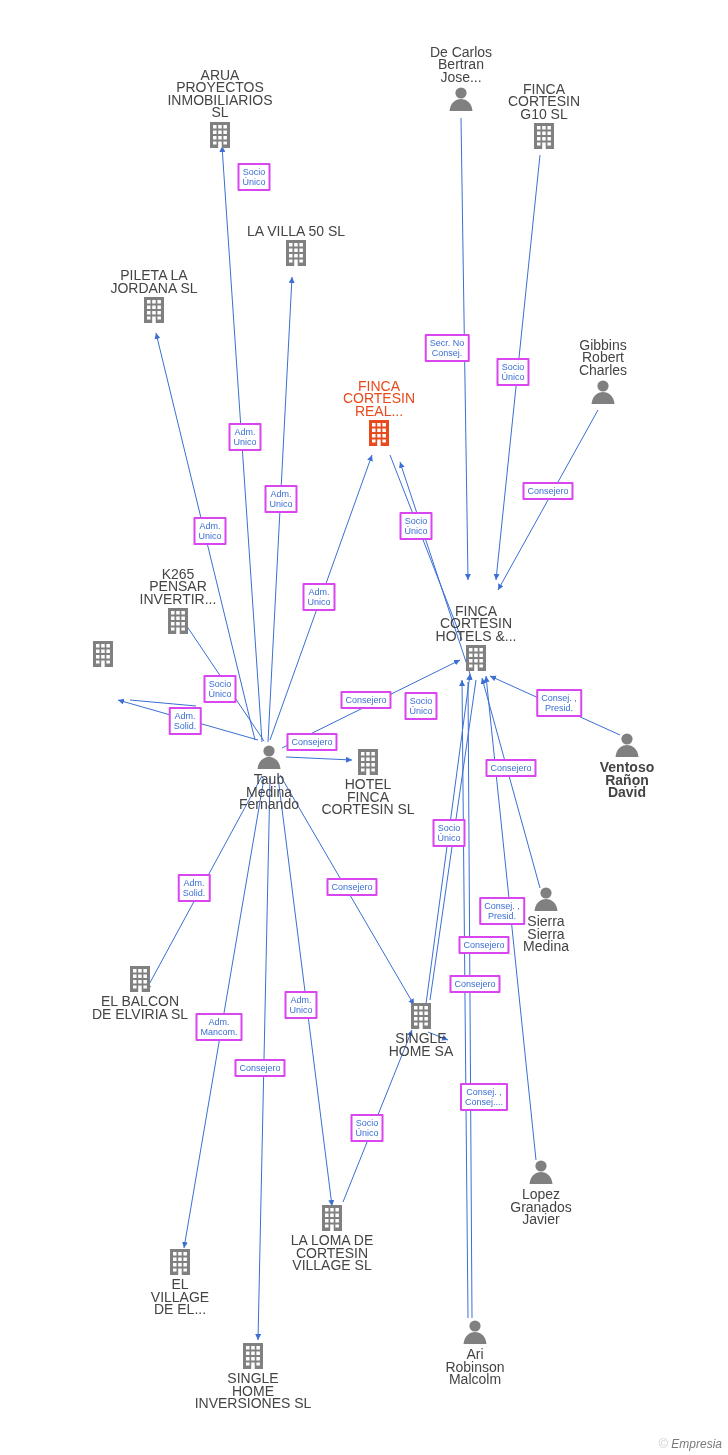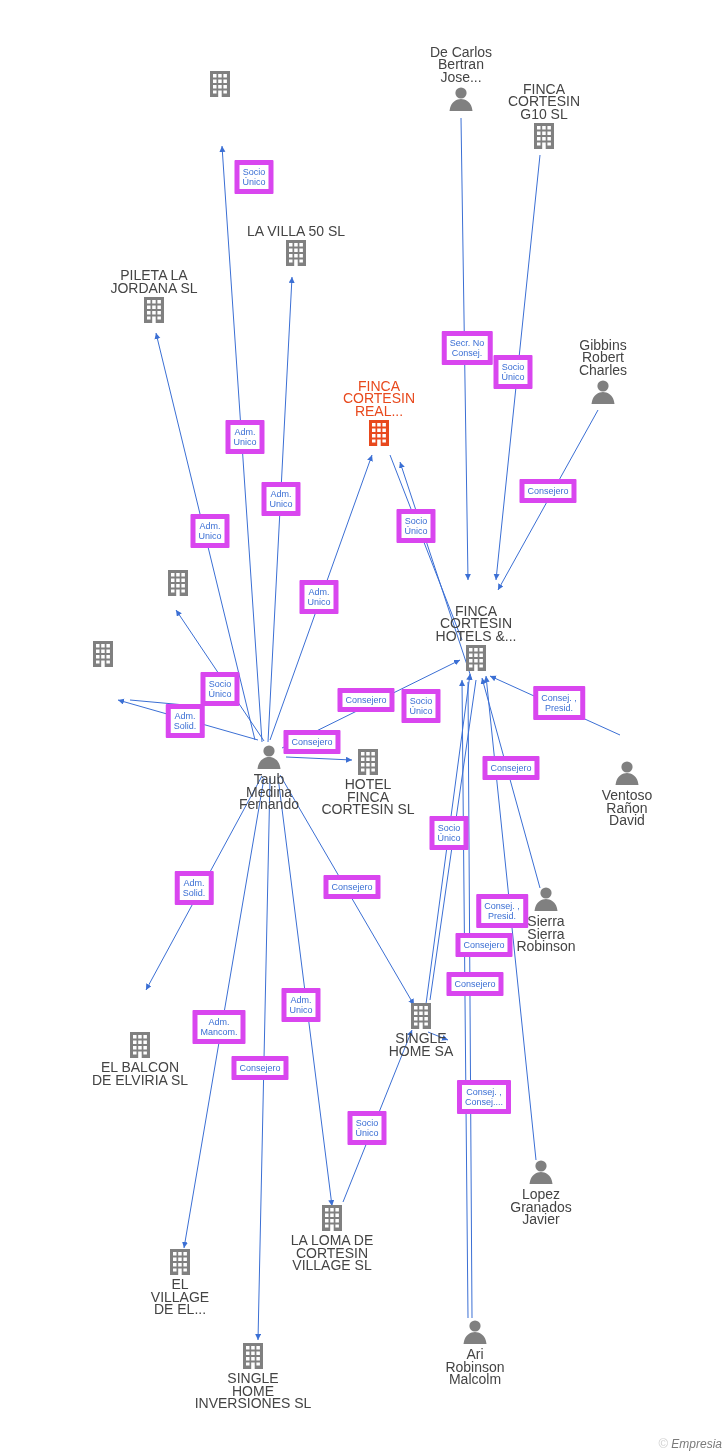--- a/index.html
+++ b/index.html
@@ -42,21 +42,21 @@
     display: block;
     margin-top: 1px;
     white-space: pre-line;
   }
   .node.above .cap {
     margin-top: 0;
     margin-bottom: 1px;
   }
   .label {
     position: absolute;
-    border: 5px solid #d946ef;
+    border: 2px solid #d946ef;
     background: #ffffff;
     color: #3b6fd4;
     font-size: 9px;
     line-height: 10px;
     text-align: center;
     padding: 2px 3px;
     white-space: pre-line;
     border-radius: 1px;
     transform: translate(-50%, -50%);
   }
@@ -116,20 +116,23 @@
         <line x1="426" y1="1004" x2="470" y2="674" marker-end="url(#arrow)"></line>
         <line x1="428" y1="1032" x2="448" y2="1040" marker-end="url(#arrow)"></line>
         <line x1="343" y1="1202" x2="412" y2="1030" marker-end="url(#arrow)"></line>
         <line x1="468" y1="1318" x2="462" y2="680" marker-end="url(#arrow)"></line>
         <line x1="130" y1="700" x2="196" y2="706"></line>
       </g>
   </svg>
 
   <div id="node-layer">
       <div class="node above" style="left: 220px; top: 68.5px;">
+        <span class="cap">ARUA
+PROYECTOS
+INMOBILIARIOS SL</span>
         <span class="glyph"><svg width="28" height="30" viewBox="0 0 28 30">
             <rect x="4" y="2" width="20" height="26" fill="#808080"></rect>
             <g fill="#ffffff">
               <rect x="7" y="5" width="3.5" height="3.5"></rect>
               <rect x="12.2" y="5" width="3.5" height="3.5"></rect>
               <rect x="17.4" y="5" width="3.5" height="3.5"></rect>
               <rect x="7" y="10.5" width="3.5" height="3.5"></rect>
               <rect x="12.2" y="10.5" width="3.5" height="3.5"></rect>
               <rect x="17.4" y="10.5" width="3.5" height="3.5"></rect>
               <rect x="7" y="16" width="3.5" height="3.5"></rect>
@@ -238,20 +241,23 @@
               <rect x="7" y="16" width="3.5" height="3.5"></rect>
               <rect x="12.2" y="16" width="3.5" height="3.5"></rect>
               <rect x="17.4" y="16" width="3.5" height="3.5"></rect>
               <rect x="7" y="21.5" width="3.5" height="3"></rect>
               <rect x="17.4" y="21.5" width="3.5" height="3"></rect>
               <rect x="12.2" y="21.5" width="3.5" height="6.5"></rect>
             </g>
           </svg></span>
       </div>
       <div class="node above" style="left: 178px; top: 567.5px;">
+        <span class="cap">K265
+PENSAR
+INVERTIR...</span>
         <span class="glyph"><svg width="28" height="30" viewBox="0 0 28 30">
             <rect x="4" y="2" width="20" height="26" fill="#808080"></rect>
             <g fill="#ffffff">
               <rect x="7" y="5" width="3.5" height="3.5"></rect>
               <rect x="12.2" y="5" width="3.5" height="3.5"></rect>
               <rect x="17.4" y="5" width="3.5" height="3.5"></rect>
               <rect x="7" y="10.5" width="3.5" height="3.5"></rect>
               <rect x="12.2" y="10.5" width="3.5" height="3.5"></rect>
               <rect x="17.4" y="10.5" width="3.5" height="3.5"></rect>
               <rect x="7" y="16" width="3.5" height="3.5"></rect>
@@ -328,39 +334,39 @@
               <rect x="17.4" y="16" width="3.5" height="3.5"></rect>
               <rect x="7" y="21.5" width="3.5" height="3"></rect>
               <rect x="17.4" y="21.5" width="3.5" height="3"></rect>
               <rect x="12.2" y="21.5" width="3.5" height="6.5"></rect>
             </g>
           </svg></span>
         <span class="cap">HOTEL
 FINCA
 CORTESIN  SL</span>
       </div>
-      <div class="node" style="left: 627px; top: 758px;">
+      <div class="node" style="left: 627px; top: 730px; font-weight: bold;">
         <span class="glyph"><svg width="28" height="30" viewBox="0 0 28 30">
             <circle cx="14" cy="9" r="5.6" fill="#808080"></circle>
             <path d="M2.5 27 C3.5 17.5 10 15 14 15 C18 15 24.5 17.5 25.5 27 Z" fill="#808080"></path>
           </svg></span>
         <span class="cap">Ventoso
 Rañon
 David</span>
       </div>
       <div class="node" style="left: 546px; top: 884px;">
         <span class="glyph"><svg width="28" height="30" viewBox="0 0 28 30">
             <circle cx="14" cy="9" r="5.6" fill="#808080"></circle>
             <path d="M2.5 27 C3.5 17.5 10 15 14 15 C18 15 24.5 17.5 25.5 27 Z" fill="#808080"></path>
           </svg></span>
         <span class="cap">Sierra
 Sierra
-Robinson</span>
-      </div>
-      <div class="node" style="left: 140px; top: 1030px;">
+Medina</span>
+      </div>
+      <div class="node" style="left: 140px; top: 964px;">
         <span class="glyph"><svg width="28" height="30" viewBox="0 0 28 30">
             <rect x="4" y="2" width="20" height="26" fill="#808080"></rect>
             <g fill="#ffffff">
               <rect x="7" y="5" width="3.5" height="3.5"></rect>
               <rect x="12.2" y="5" width="3.5" height="3.5"></rect>
               <rect x="17.4" y="5" width="3.5" height="3.5"></rect>
               <rect x="7" y="10.5" width="3.5" height="3.5"></rect>
               <rect x="12.2" y="10.5" width="3.5" height="3.5"></rect>
               <rect x="17.4" y="10.5" width="3.5" height="3.5"></rect>
               <rect x="7" y="16" width="3.5" height="3.5"></rect>
@@ -476,21 +482,21 @@
             </g>
           </svg></span>
         <span class="cap">SINGLE
 HOME
 INVERSIONES SL</span>
       </div>
     </div>
   <div id="label-layer">
       <div class="label" style="left: 254px; top: 177px;">Socio
 Único</div>
-      <div class="label" style="left: 467px; top: 348px;">Secr.  No
+      <div class="label" style="left: 447px; top: 348px;">Secr.  No
 Consej.</div>
       <div class="label" style="left: 513px; top: 372px;">Socio
 Único</div>
       <div class="label" style="left: 245px; top: 437px;">Adm.
 Unico</div>
       <div class="label" style="left: 281px; top: 499px;">Adm.
 Unico</div>
       <div class="label" style="left: 548px; top: 491px;">Consejero</div>
       <div class="label" style="left: 416px; top: 526px;">Socio
 Único</div>

